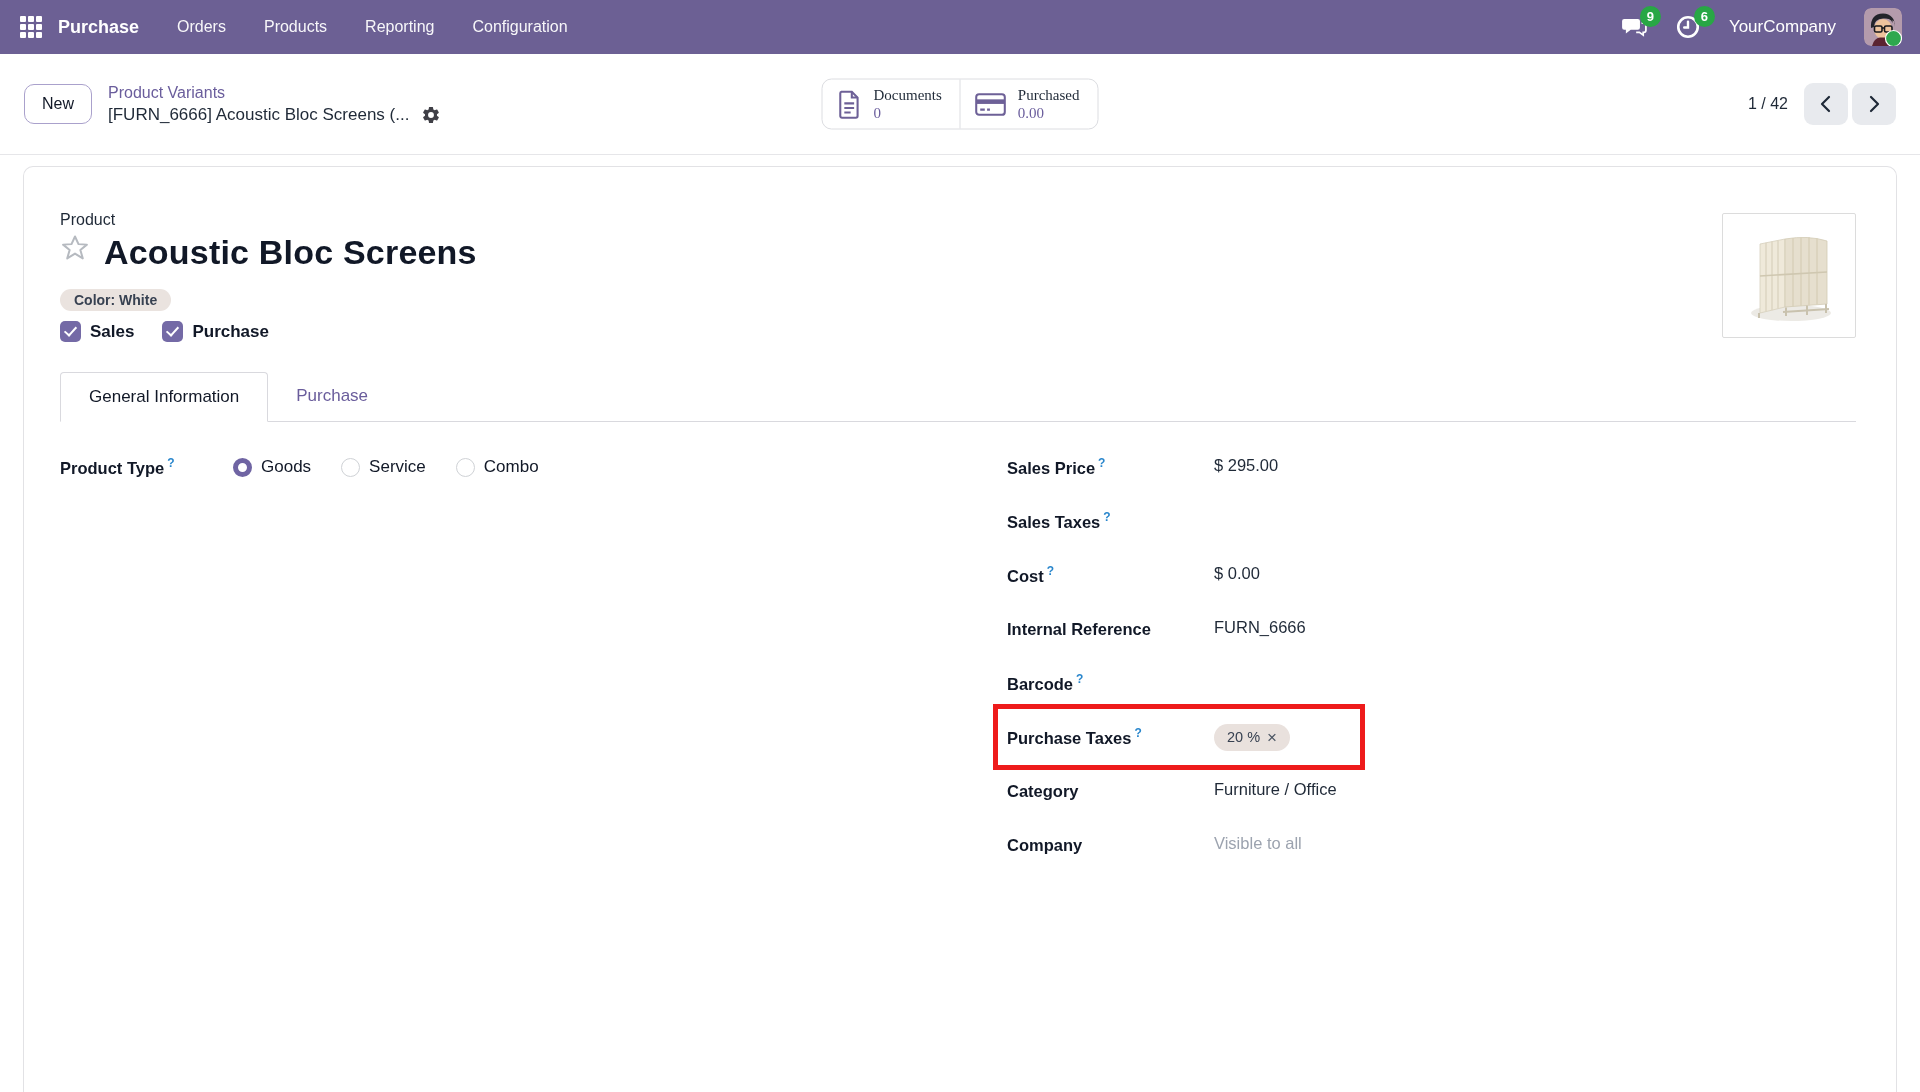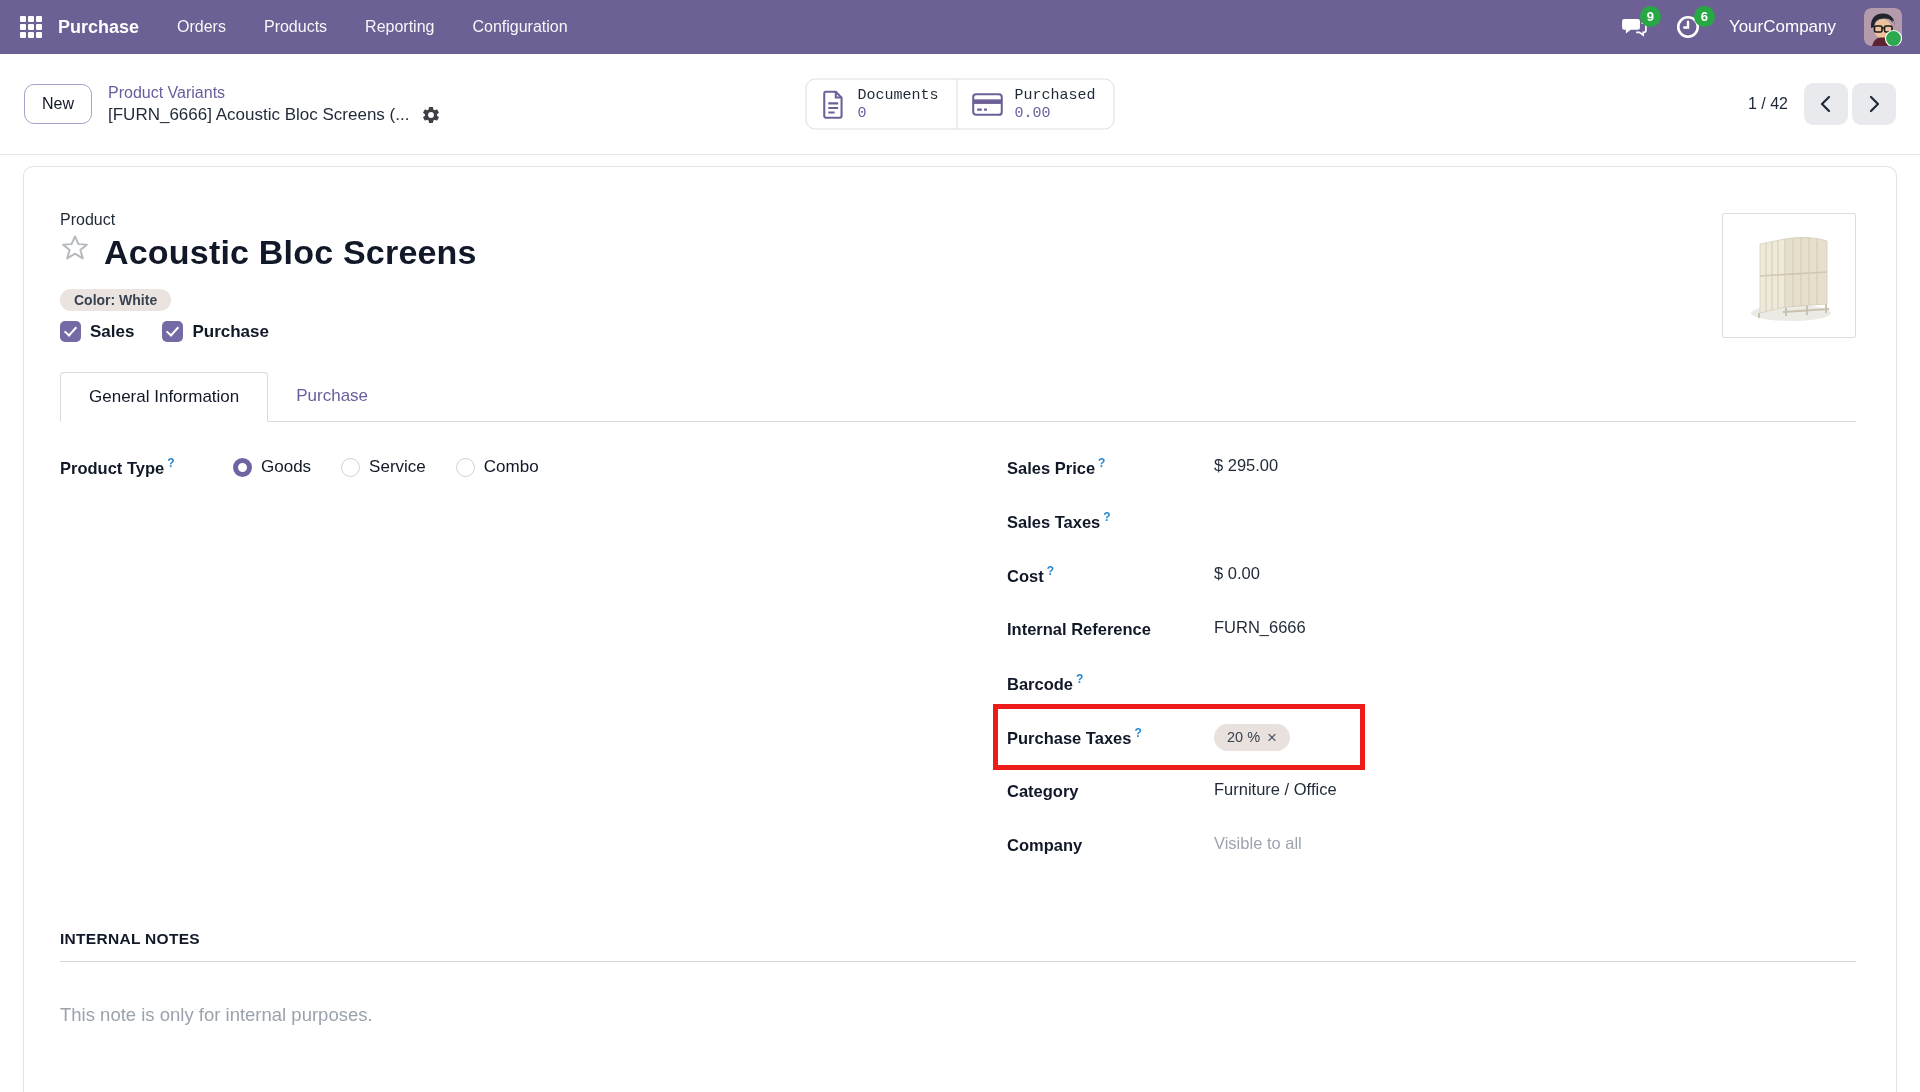--- a/index.html
+++ b/index.html
@@ -32,21 +32,21 @@
              border:1px solid #aaa1cc; border-radius:10px; padding:10px 17px;
              cursor:pointer; margin-right:16px; }
   .breadcrumb { display:flex; flex-direction:column; gap:3px; }
   .bc-parent { color:#6a5d9c; font-size:16px; text-decoration:none; cursor:pointer; }
   .bc-current-row { display:flex; align-items:center; gap:12px; }
   .bc-current { font-size:17px; color:#1f2937; }
   .gear { width:20px; height:20px; cursor:pointer; display:flex; }
   .stat-group { position:absolute; left:50%; top:50%; transform:translate(-50%,-50%);
                 display:flex; border:1px solid #dcdde1; border-radius:10px; background:#fff; }
   .stat-btn { display:flex; align-items:center; gap:11px; padding:7px 18px 7px 14px;
-              background:none; border:none; cursor:pointer; font-family:Liberation Mono, monospace; }
+              background:none; border:none; cursor:pointer; font-family:Liberation Serif, serif; }
   .stat-btn + .stat-btn { border-left:1px solid #dcdde1; }
   .stat-col { display:flex; flex-direction:column; align-items:flex-start; gap:1px; }
   .stat-label { font-size:15px; color:#1f2937; }
   .stat-value { font-size:15px; color:#6a5d9c; }
   .pager { margin-left:auto; display:flex; align-items:center; gap:16px; }
   .pager-text { font-size:16px; color:#1f2937; }
   .pager-buttons { display:flex; gap:4px; }
   .pager-btn { width:44px; height:42px; background:#e8eaee; border:none; border-radius:9px;
                cursor:pointer; display:flex; align-items:center; justify-content:center; }
 
@@ -327,17 +327,13 @@
         <span class="field-label">Category</span>
         <span class="fvalue">Furniture / Office</span>
       </div>
       <div class="frow">
         <span class="field-label">Company</span>
         <span class="fvalue muted">Visible to all</span>
       </div>
     </div>
   </div>
 
-  <section class="notes">
-    <div class="notes-heading">INTERNAL NOTES</div>
-    <div class="notes-placeholder">This note is only for internal purposes.</div>
-  </section>
 </main>
 
 </body></html>

